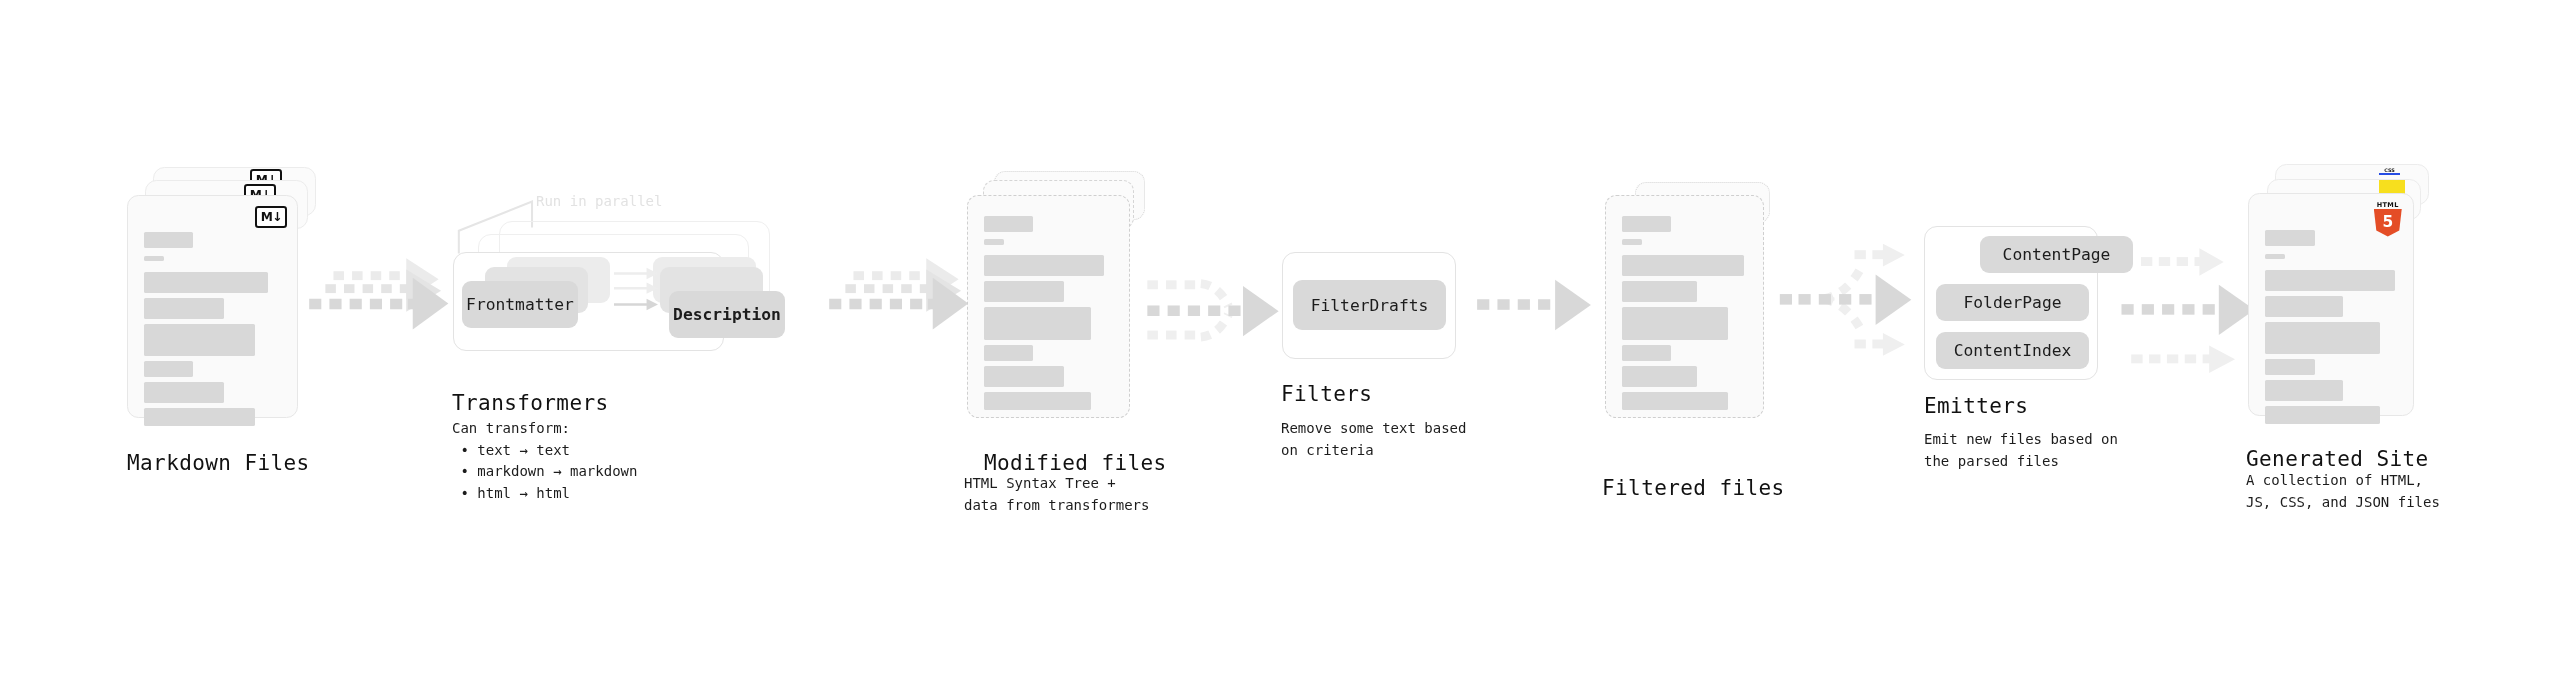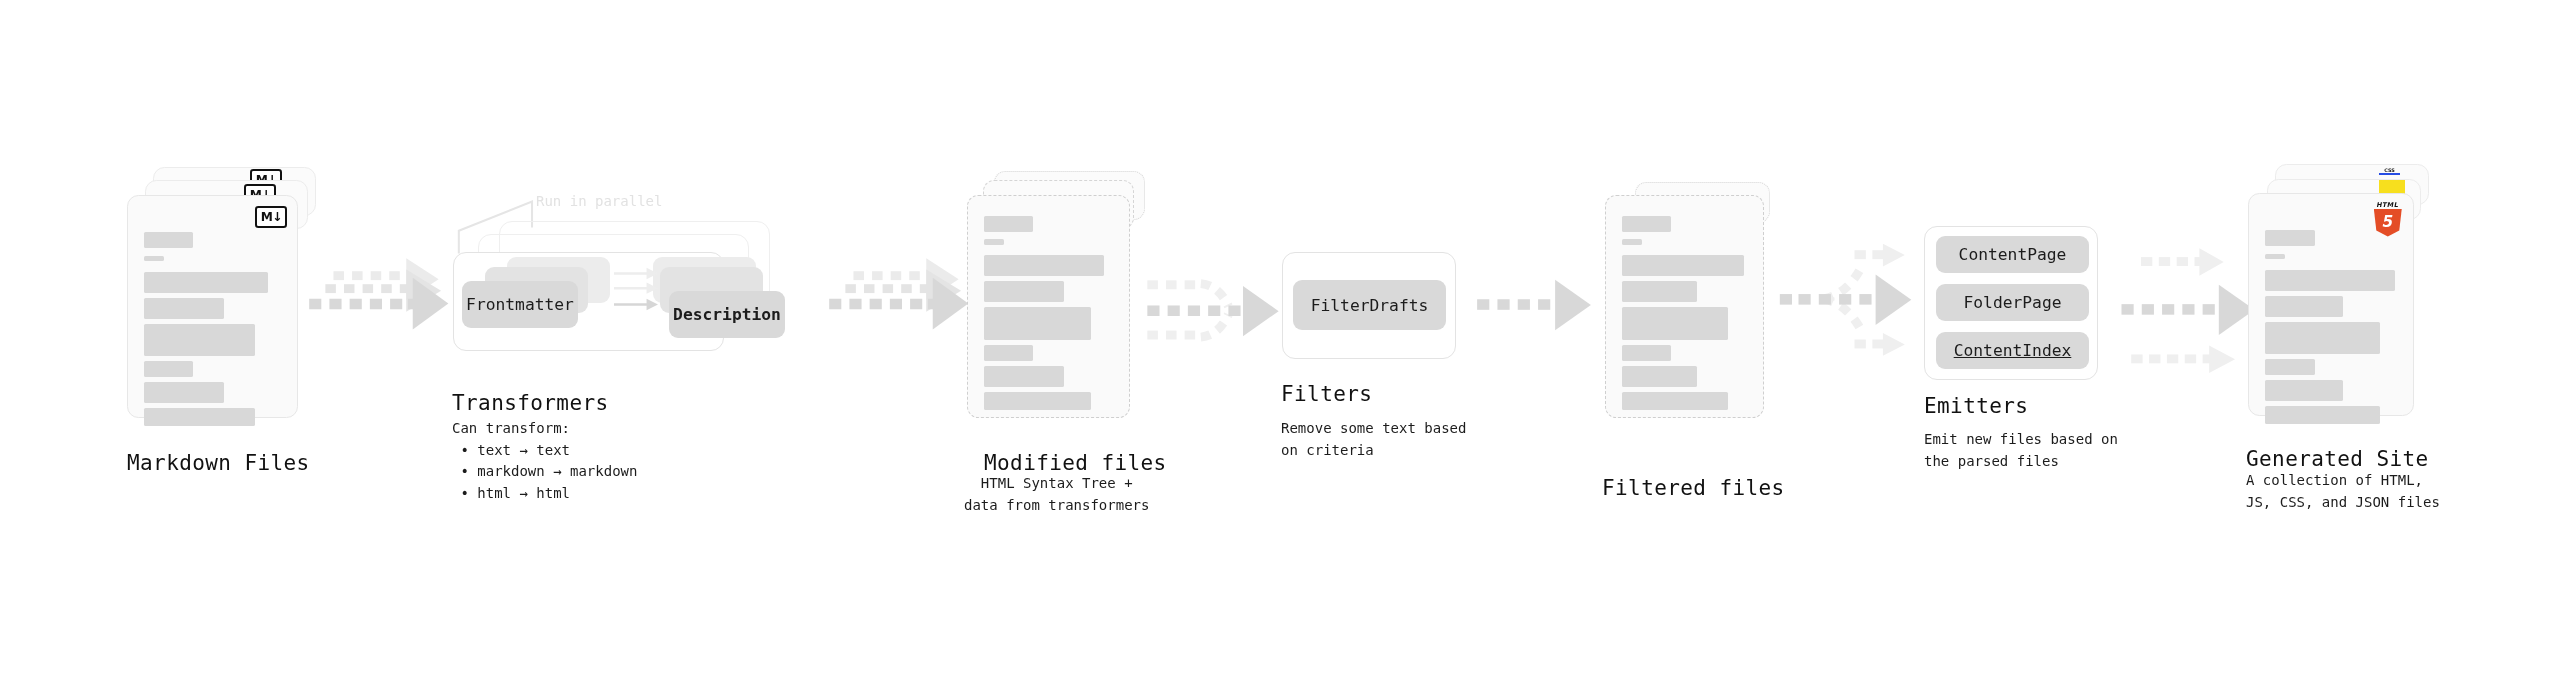--- a/index.html
+++ b/index.html
@@ -35,21 +35,20 @@
     display:flex;align-items:center;justify-content:center;
     font-family:"DejaVu Sans","Liberation Sans",sans-serif;
     font-weight:bold;font-size:12.2px;line-height:1;color:#111;background:#fff;
     letter-spacing:-0.8px;
   }
 
   
   .html5{
     width:31px;height:36px;position:relative;
     font-family:"DejaVu Sans","Liberation Sans",sans-serif;
-    font-style:italic;
   }
   .html5 .h5-word{
     position:absolute;top:0;left:0;width:31px;text-align:center;
     font-size:6.5px;font-weight:bold;color:#111;letter-spacing:0.4px;
   }
   .html5 .h5-shield{
     position:absolute;top:8.1px;left:1.6px;width:28px;height:28px;
     background:#e44d26;
     clip-path:polygon(0% 0%,100% 0%,91% 78%,50% 100%,9% 78%);
   }
@@ -239,21 +238,21 @@
         <div class="bar" style="width:120px;height:21px;margin-bottom:4.9px;"></div>
         <div class="bar" style="width:80px;height:21px;margin-bottom:4.9px;"></div>
         <div class="bar" style="width:107px;height:32.5px;margin-bottom:4.9px;"></div>
         <div class="bar" style="width:49px;height:16.3px;margin-bottom:4.9px;"></div>
         <div class="bar" style="width:80px;height:21px;margin-bottom:4.9px;"></div>
         <div class="bar" style="width:107px;height:18px;margin-bottom:0;"></div>
       </div>
     </div>
 
     <div class="title" style="left:964px;top:451px;margin-left:20px;">Modified files</div>
-    <div class="sub" style="left:964px;top:473px;text-align:center;">HTML Syntax Tree +
+    <div class="sub" style="left:964px;top:473px;">HTML Syntax Tree +
 data from transformers</div>
   </div>
 
   <svg style="position:absolute;left:1136px;top:267px;" width="154" height="98" viewBox="0 0 190 120">
     <g fill="#efefef">
       <rect x="14" y="16" width="13" height="11"></rect>
         <rect x="37" y="16" width="13" height="11"></rect>
       <rect x="60" y="16" width="13" height="11"></rect>
       <path d="M80 20 q22 2 34 28" stroke="#efefef" stroke-width="11" fill="none" stroke-dasharray="12 10"></path>
       <rect x="14" y="78" width="13" height="11"></rect>
@@ -326,23 +325,23 @@
         <rect x="31" y="74" width="15" height="13"></rect>
       <rect x="56" y="74" width="15" height="13"></rect>
         <rect x="81" y="74" width="15" height="13"></rect>
       <rect x="106" y="74" width="15" height="13"></rect>
       <path d="M126 50 L170 81 L126 112 Z"></path>
     </g>
   </svg>
 
   <div class="node">
     <div class="group" style="left:1924px;top:226px;width:174px;height:154px;"></div>
-    <div class="pill" style="left:1936px;top:236px;width:153px;height:37px;">ContentPage</div>
+    <div class="pill" style="left:1980px;top:236px;width:153px;height:37px;">ContentPage</div>
     <div class="pill" style="left:1936px;top:284px;width:153px;height:37px;">FolderPage</div>
-    <div class="pill" style="left:1936px;top:332px;width:153px;height:37px;text-decoration:underline;">ContentIndex</div>
+    <div class="pill" style="left:1936px;top:332px;width:153px;height:37px;">ContentIndex</div>
 
     <div class="title" style="left:1924px;top:394px;">Emitters</div>
     <div class="sub" style="left:1924px;top:429px;">Emit new files based on
 the parsed files</div>
   </div>
 
   <svg style="position:absolute;left:2113px;top:236px;" width="163" height="146" viewBox="0 0 200 180">
     <g fill="#efefef">
       <rect x="34" y="26" width="14" height="11"></rect>
         <rect x="56" y="26" width="14" height="11"></rect>

